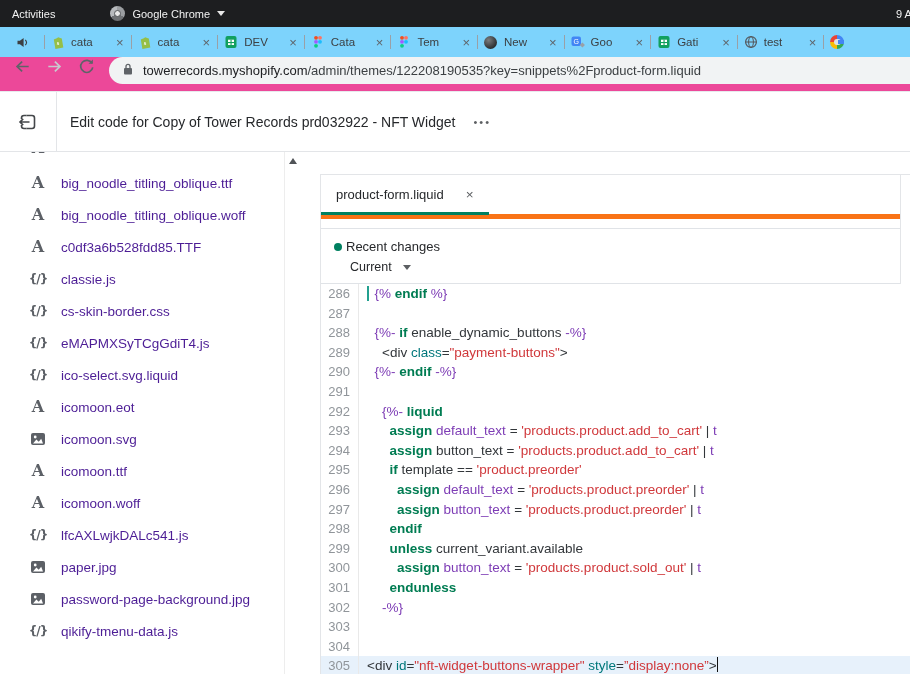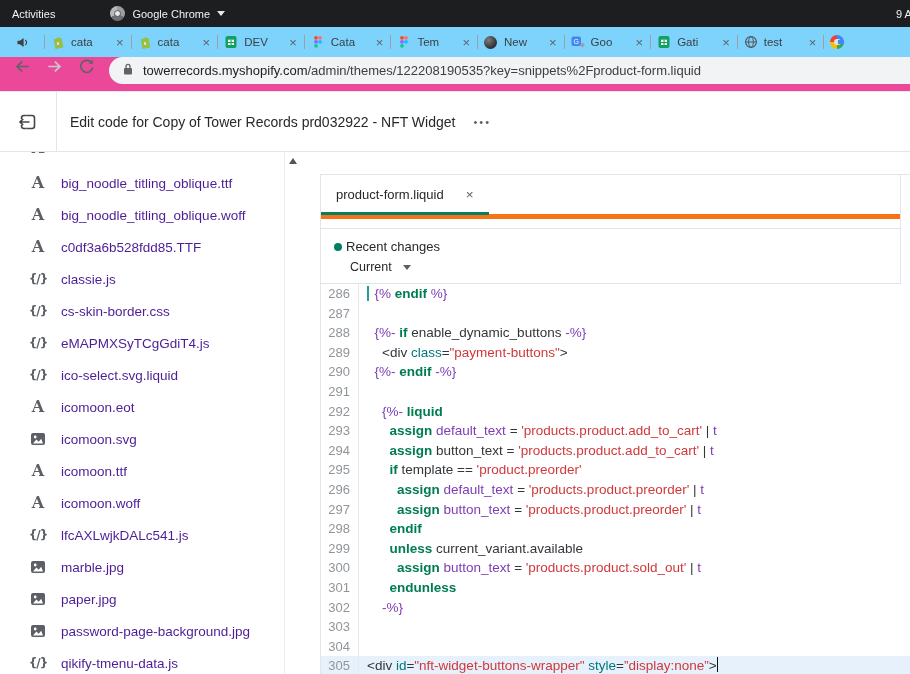--- a/index.html
+++ b/index.html
@@ -345,30 +345,20 @@
         <span class="file-icon">
           <span class="glyph-font">A</span>
         </span>
         <span class="file-name">icomoon.woff</span>
       </div>
       <div class="file-item">
         <span class="file-icon">
           <span class="glyph-code">{/}</span>
         </span>
         <span class="file-name">lfcAXLwjkDALc541.js</span>
-      </div>
-      <div class="file-item">
-        <span class="file-icon">
-          <svg width="16" height="16" viewBox="0 0 16 16">
-            <rect x="1" y="2" width="14" height="12" rx="2" fill="#5c6066"></rect>
-            <circle cx="5.2" cy="6" r="1.4" fill="#fff"></circle>
-            <path d="M3 12.4l3.4-3.9 2.3 2.3 2.5-3 1.8 4.6z" fill="#fff"></path>
-          </svg>
-        </span>
-        <span class="file-name">marble.jpg</span>
       </div>
       <div class="file-item">
         <span class="file-icon">
           <svg width="16" height="16" viewBox="0 0 16 16">
             <rect x="1" y="2" width="14" height="12" rx="2" fill="#5c6066"></rect>
             <circle cx="5.2" cy="6" r="1.4" fill="#fff"></circle>
             <path d="M3 12.4l3.4-3.9 2.3 2.3 2.5-3 1.8 4.6z" fill="#fff"></path>
           </svg>
         </span>
         <span class="file-name">paper.jpg</span>

